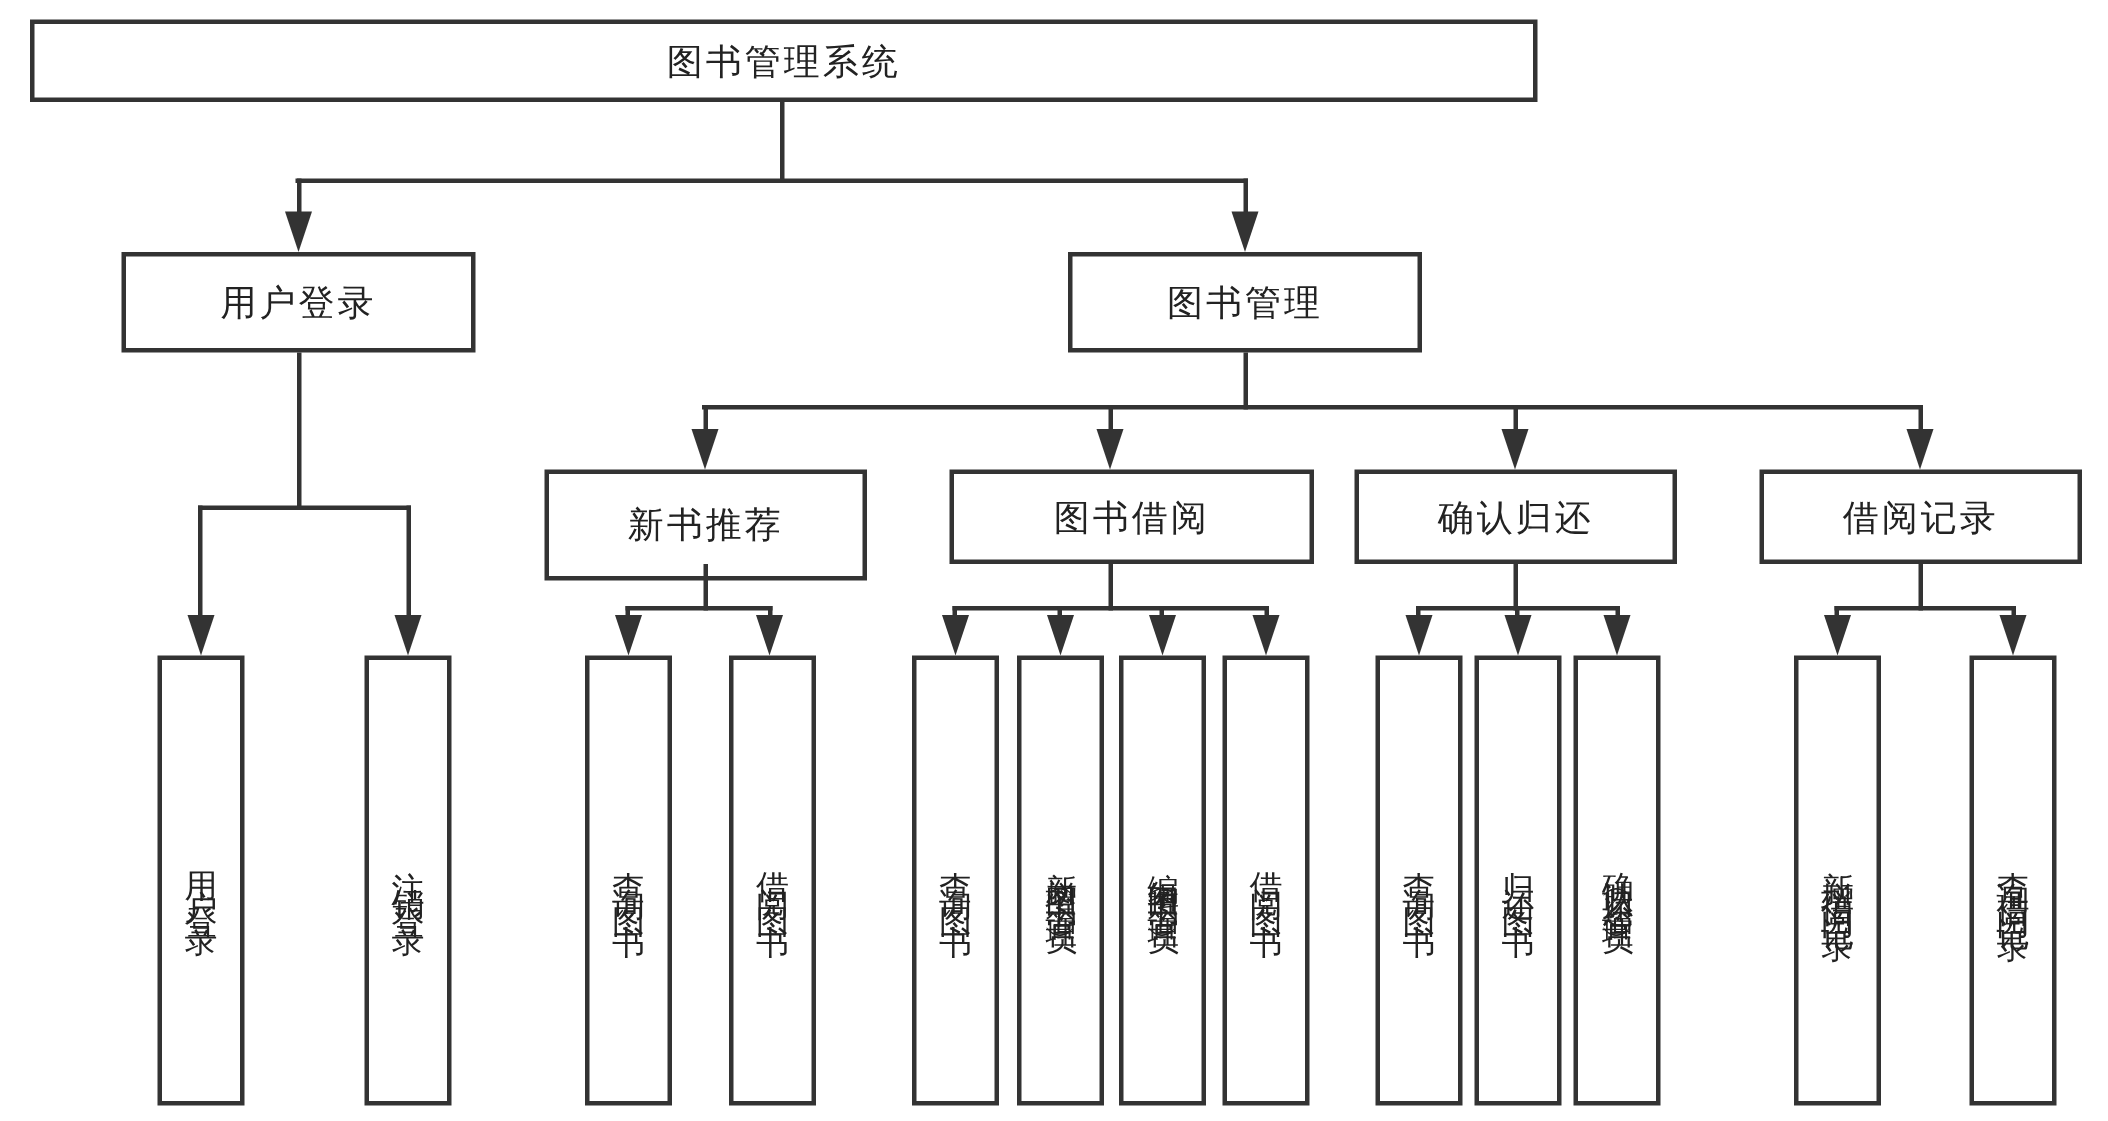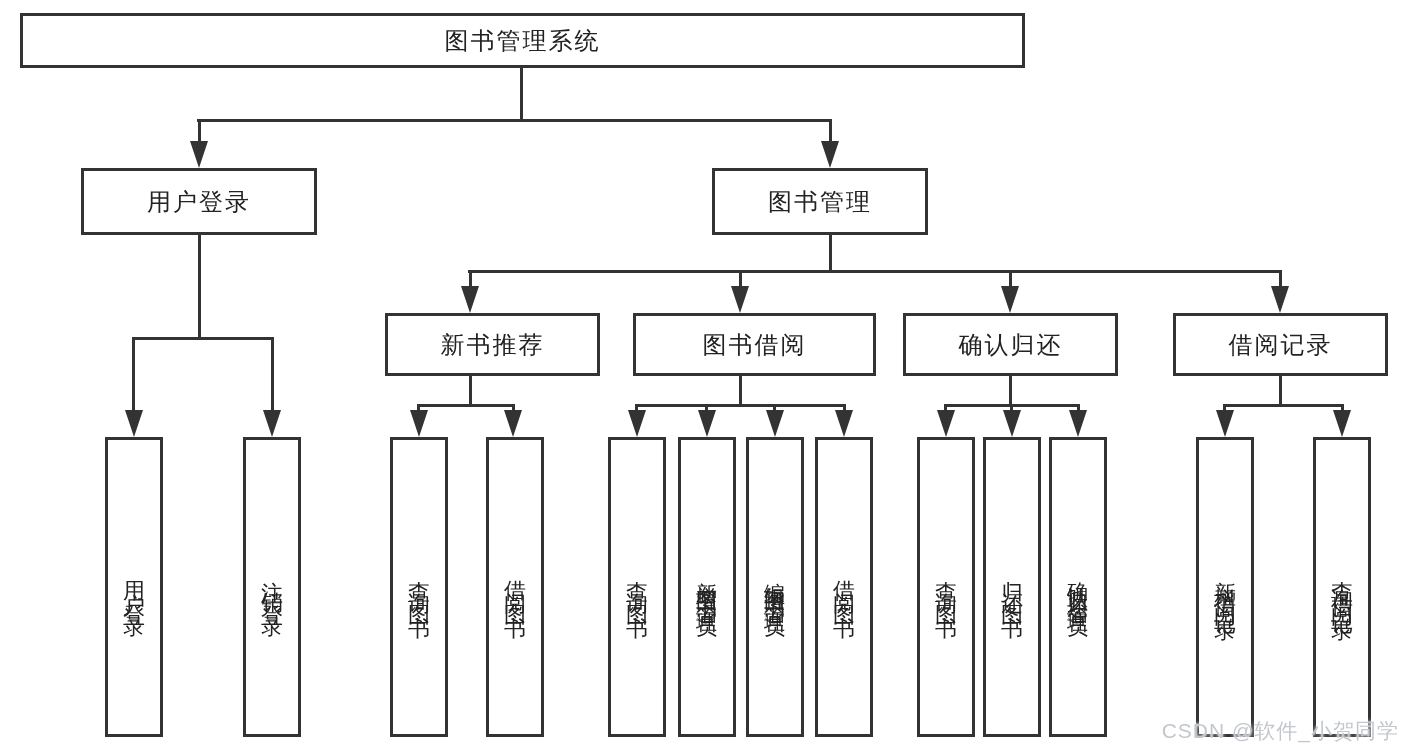--- a/index.html
+++ b/index.html
@@ -42,25 +42,25 @@
 
 <div class="canvas" style="--line: #333333; --text: #222222; --wm: #c3c7cd; background: rgb(255, 255, 255);">
 
   <div class="node" style="left:20px;top:13px;width:1005px;height:55px">
     <span class="lbl">图书管理系统</span>
   </div>
 
   <div class="node" style="left:81px;top:168px;width:236px;height:67px">
     <span class="lbl">用户登录</span>
   </div>
-  <div class="node" style="left:712px;top:168px;width:216px;height:67px">
+  <div class="node" style="left:712px;top:168px;width:236px;height:67px">
     <span class="lbl">图书管理</span>
   </div>
 
-  <div class="node" style="left:385px;top:313px;width:215px;height:63px">
+  <div class="node" style="left:363px;top:313px;width:215px;height:74px">
     <span class="lbl">新书推荐</span>
   </div>
   <div class="node" style="left:633px;top:313px;width:243px;height:63px">
     <span class="lbl">图书借阅</span>
   </div>
   <div class="node" style="left:903px;top:313px;width:215px;height:63px">
     <span class="lbl">确认归还</span>
   </div>
   <div class="node" style="left:1173px;top:313px;width:215px;height:63px">
     <span class="lbl">借阅记录</span>
@@ -162,15 +162,14 @@
   <div class="vline" style="left:1077px;top:404px;height:12px"></div>
   <div class="arrow" style="left:1069px;top:410px"></div>
 
   <div class="vline" style="left:1279px;top:376px;height:31px"></div>
   <div class="hline" style="left:1223px;top:404px;width:121px"></div>
   <div class="vline" style="left:1223px;top:404px;height:12px"></div>
   <div class="arrow" style="left:1216px;top:410px"></div>
   <div class="vline" style="left:1341px;top:404px;height:12px"></div>
   <div class="arrow" style="left:1333px;top:410px"></div>
 
-  <div class="watermark">CSDN @软件_小贺同学</div>
 
 </div>
 
 </body></html>

